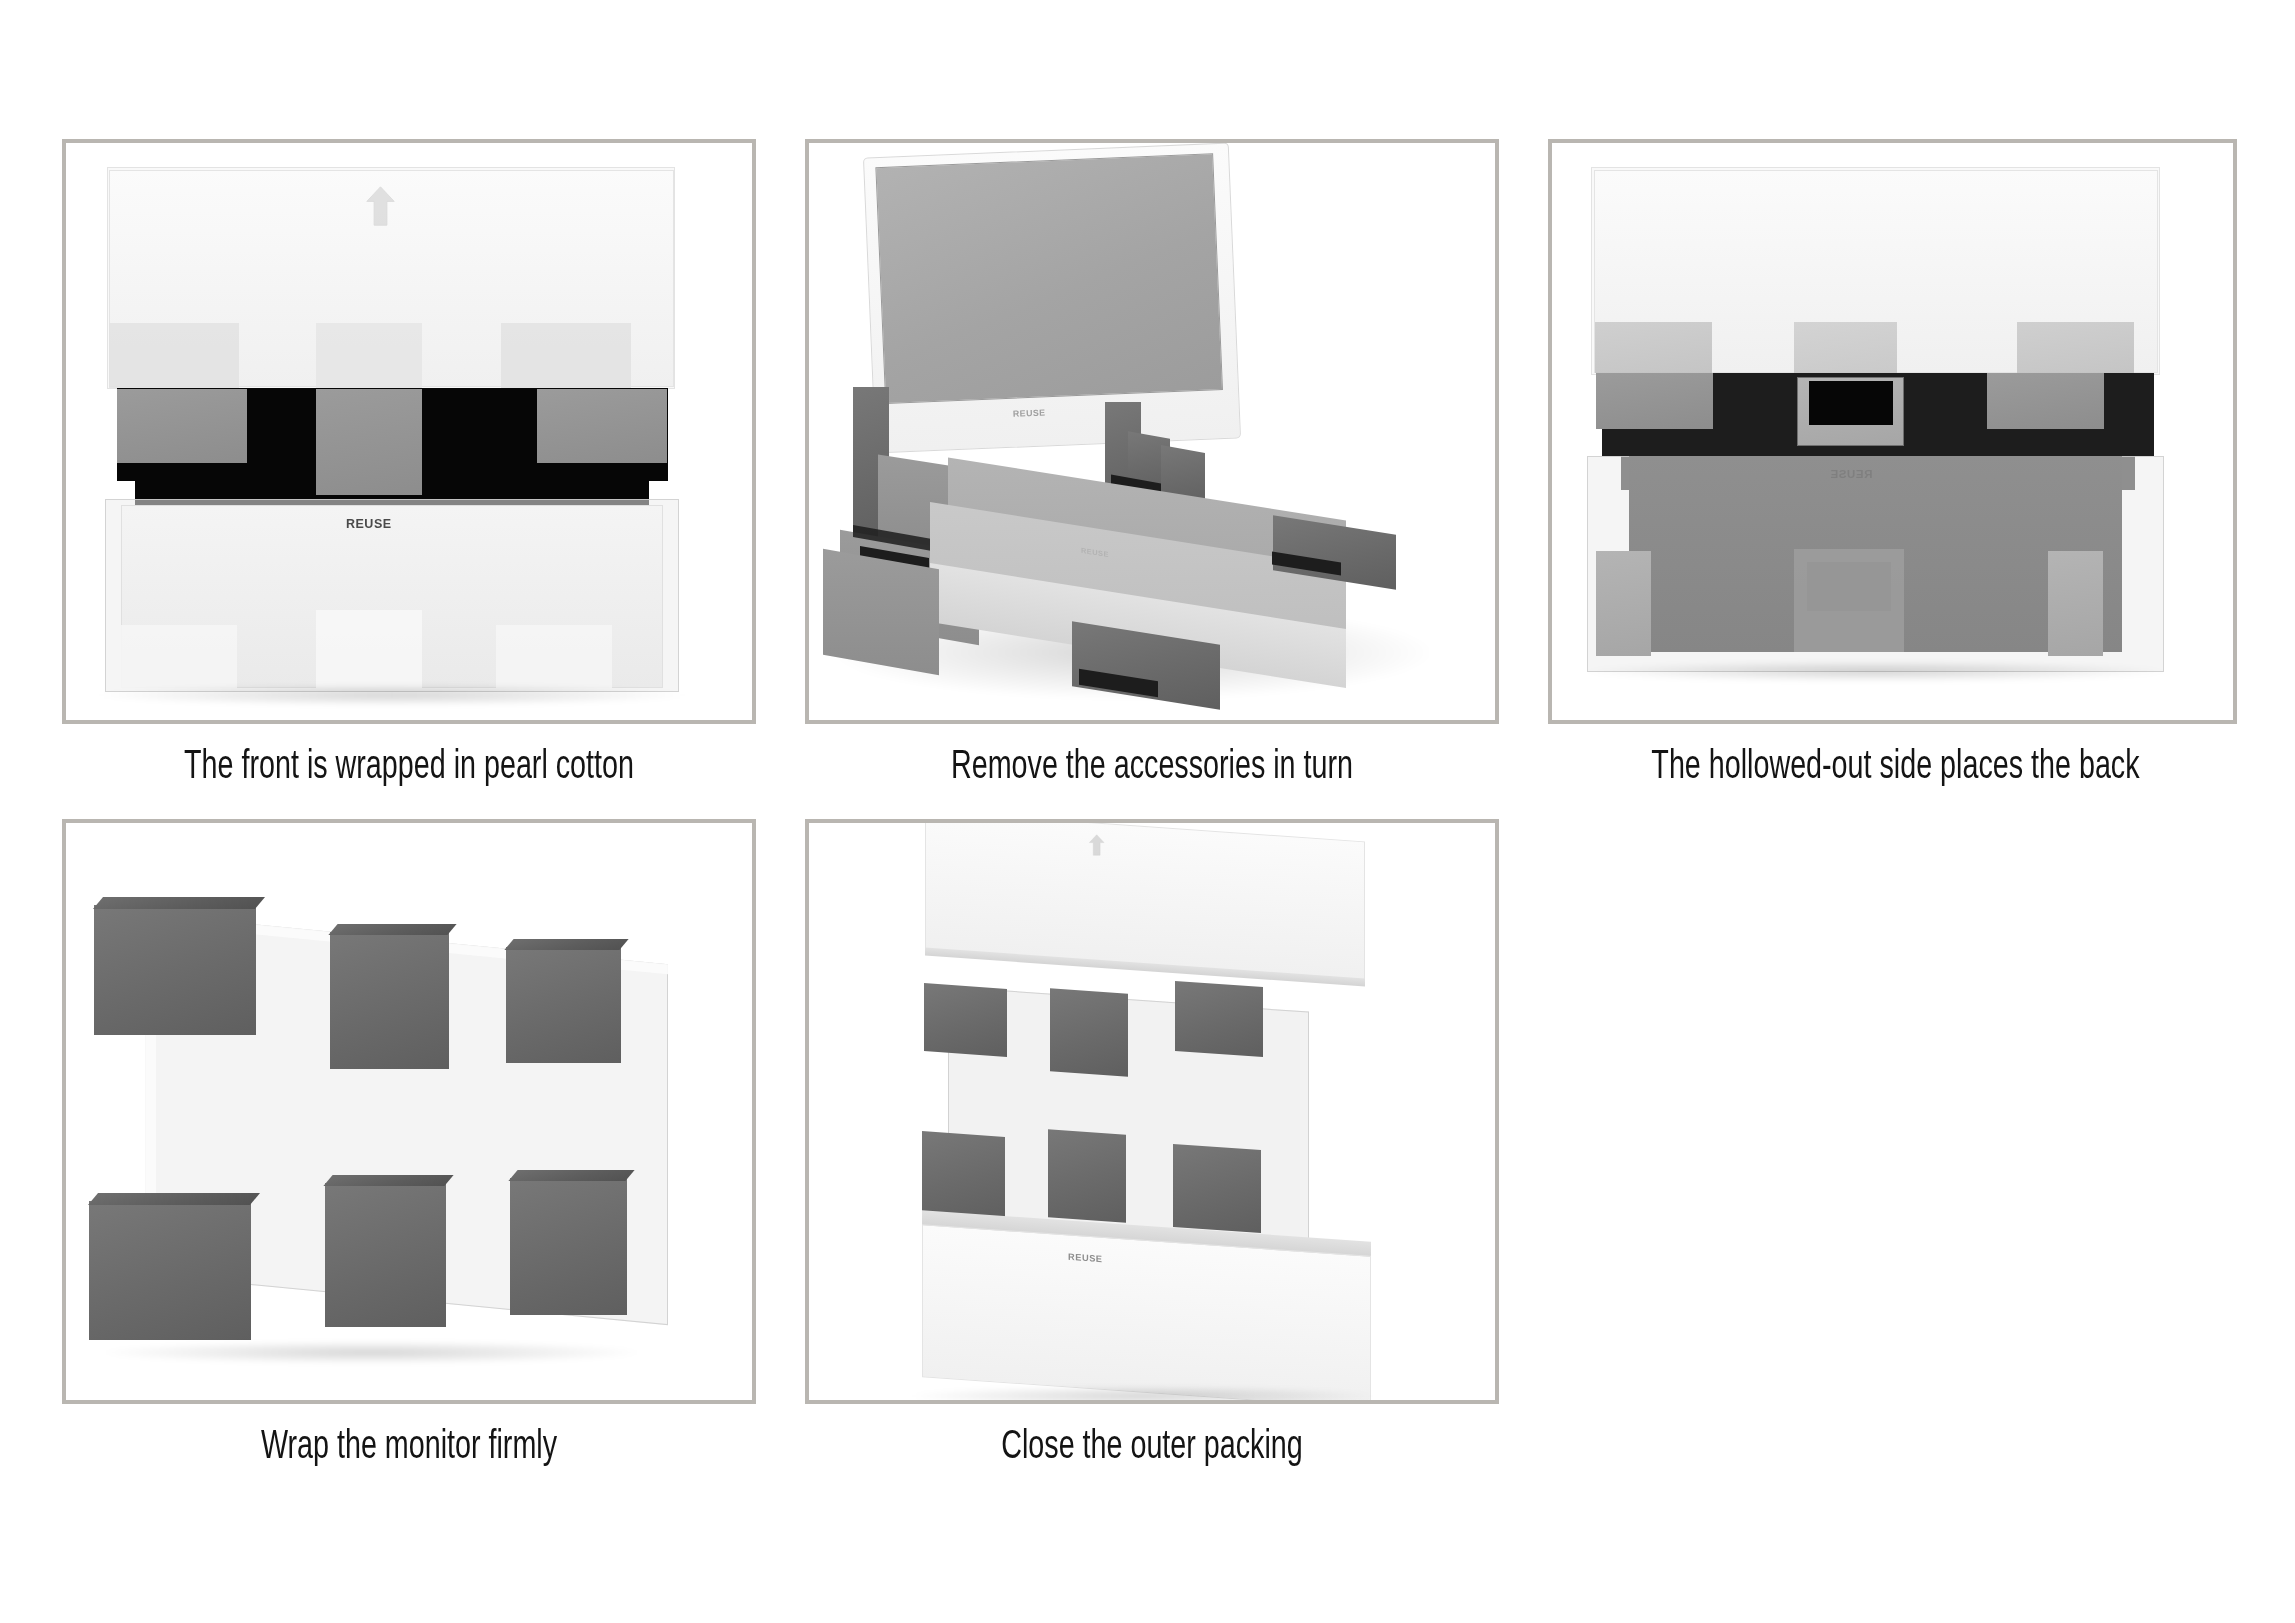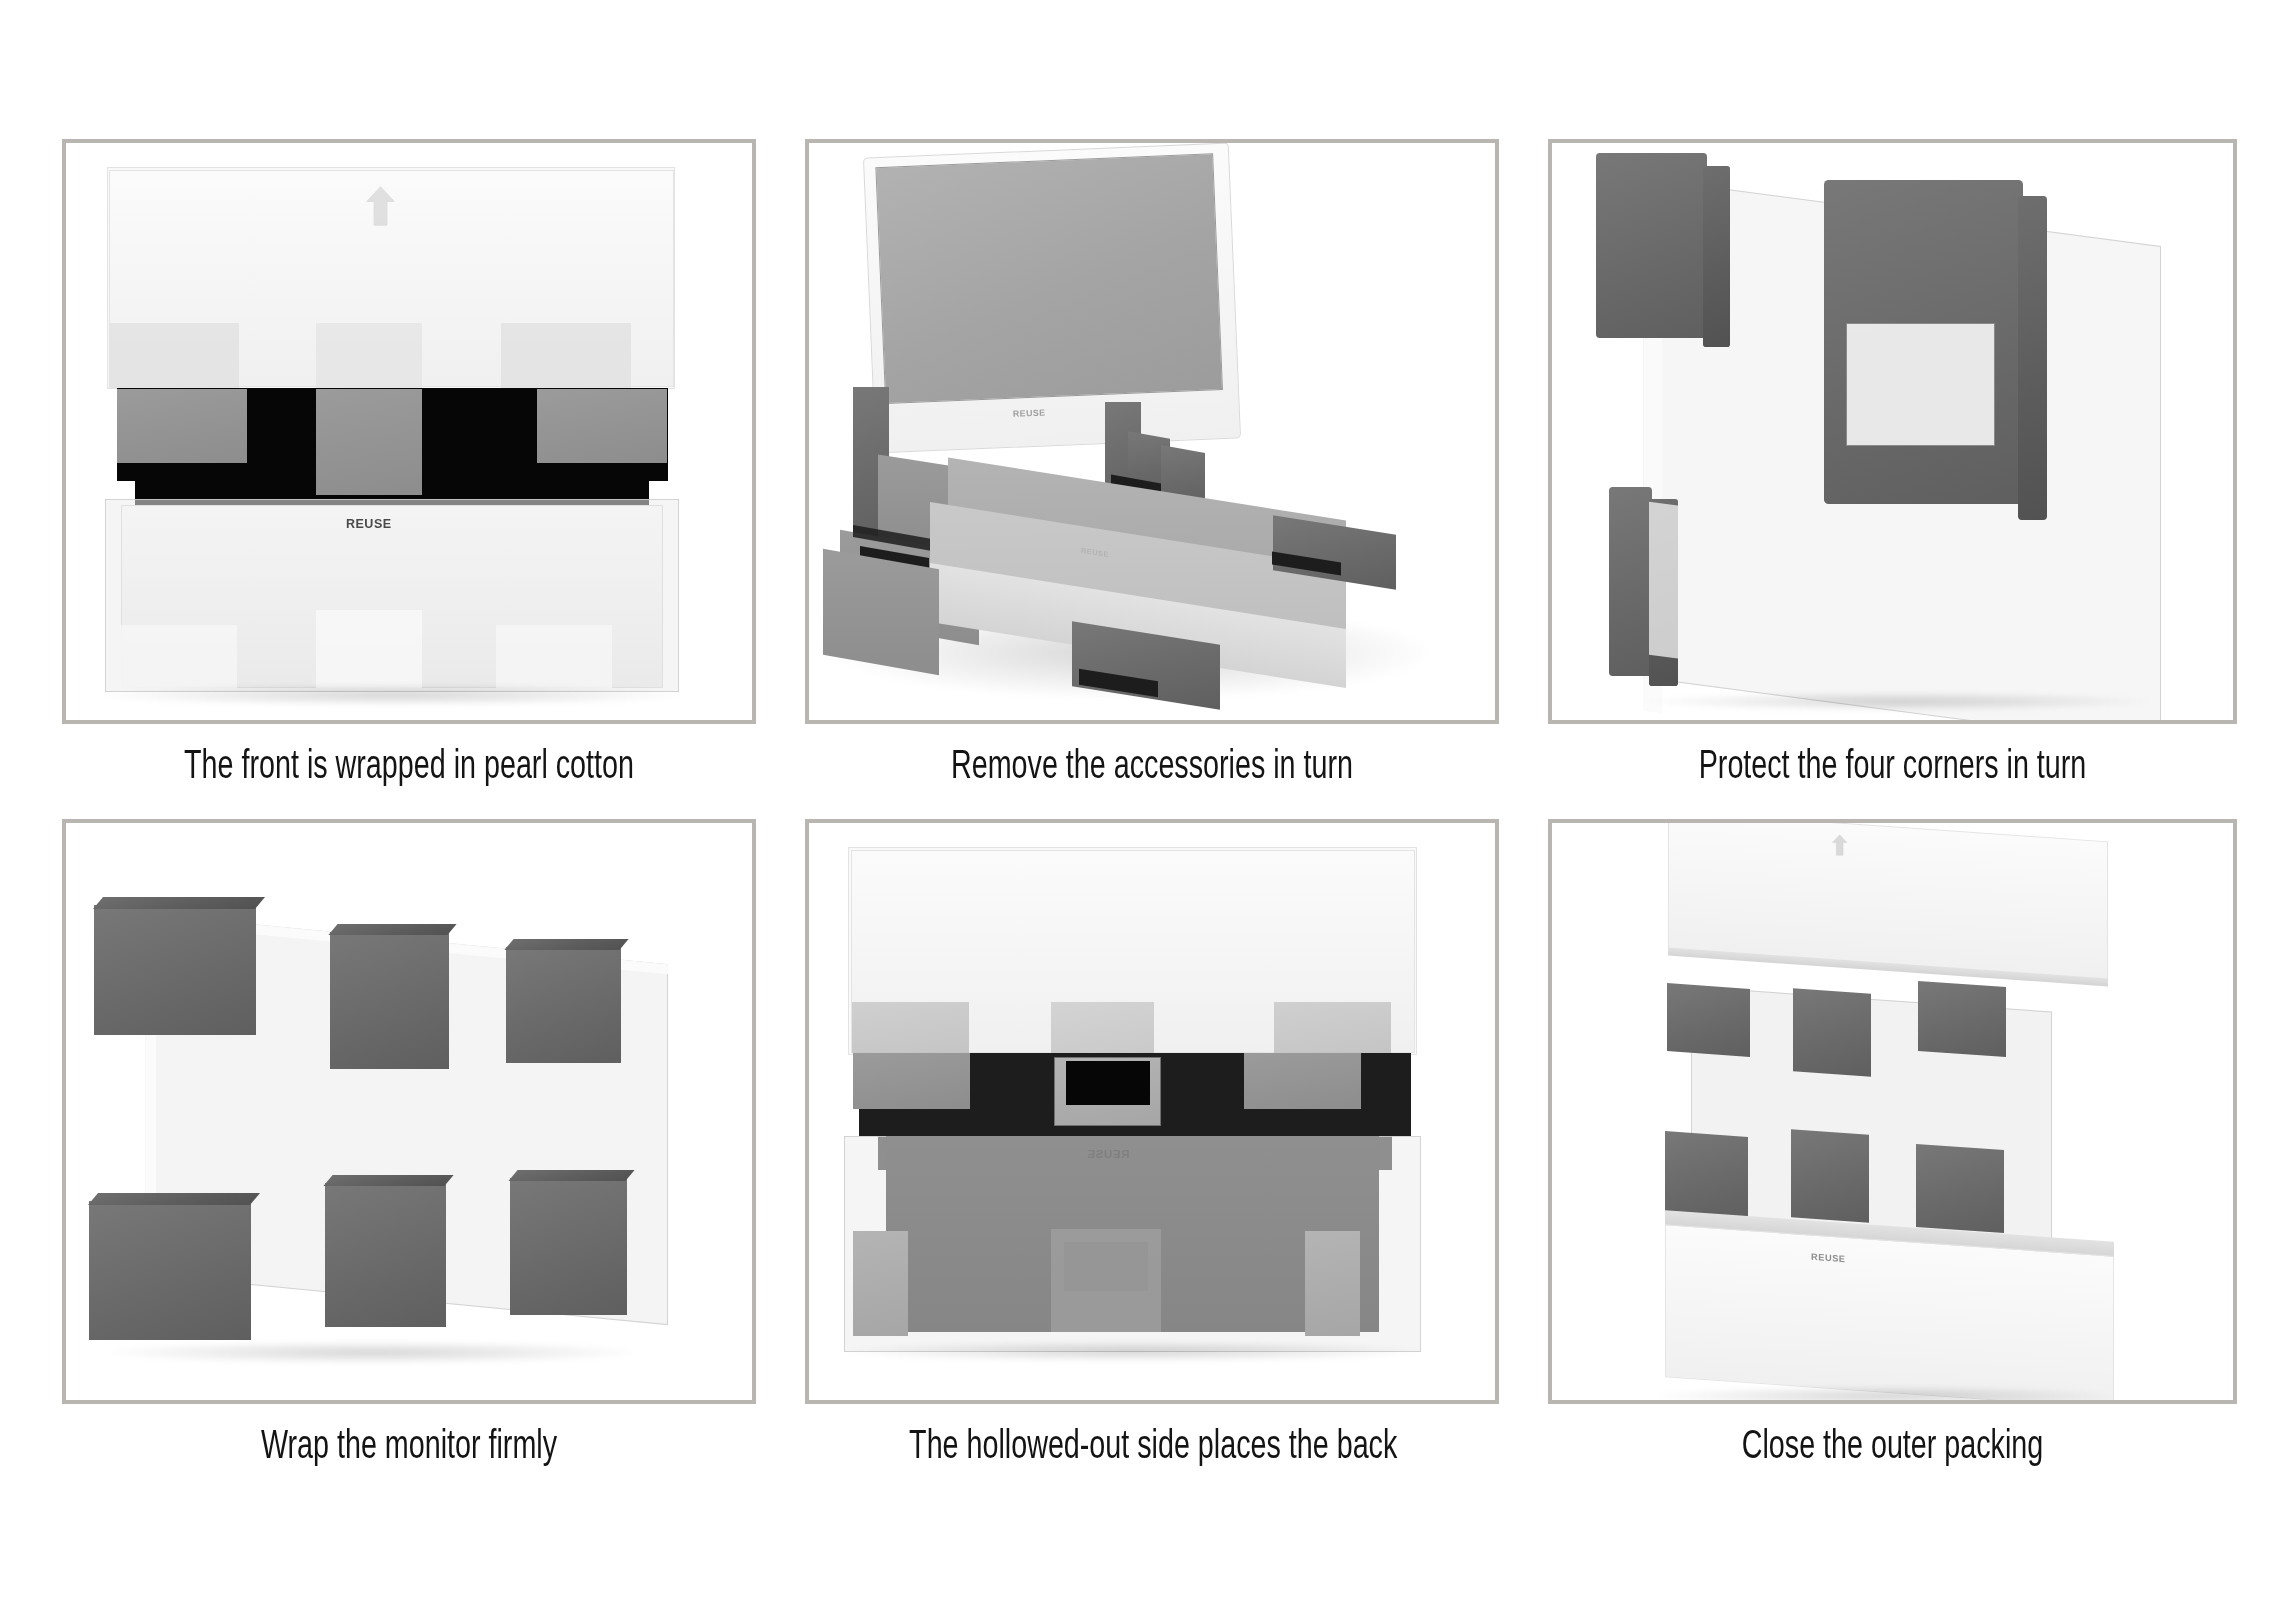--- a/index.html
+++ b/index.html
@@ -198,53 +198,57 @@
           <div class="box foam-dark" style="left:464px;top:382px;width:123px;height:55px;transform:skewY(9deg);"></div>
           <div class="box near-black" style="left:463px;top:414px;width:69px;height:13px;transform:skewY(9deg);"></div>
 
           <div class="box foam-dark" style="left:263px;top:490px;width:148px;height:65px;transform:skewY(9deg);"></div>
           <div class="box near-black" style="left:270px;top:532px;width:79px;height:15.7px;transform:skewY(9deg);"></div>
         </div>
       </div>
       <div class="caption">Remove the accessories in turn</div>
     </div>
 
-    <div class="step">
-      <div class="frame">
-        <div class="stage">
-
-          <div class="box clear" style="left:91px;top:69px;width:518px;height:500px;
-                      transform:skewY(7.5deg);background:rgba(238,238,238,.55);"></div>
-          <div class="box" style="left:91px;top:69px;width:19.4px;height:500px;
-                      transform:skewY(7.5deg);background:rgba(250,250,250,.85);"></div>
-
-          <div class="box" style="left:44px;top:10.2px;width:139px;height:194px;">
-            <div class="box foam-dark" style="left:0;top:0;width:111px;height:185px;border-radius:3.7px;"></div>
-            <div class="box foam-darker" style="left:107px;top:13px;width:27px;height:181px;border-radius:2.8px;"></div>
-          </div>
-
-          <div class="box" style="left:272px;top:37px;width:217px;height:333px;">
-            <div class="box foam-dark" style="left:0;top:0;width:199px;height:324px;border-radius:4.6px;"></div>
-            <div class="box foam-darker" style="left:194px;top:15.7px;width:29px;height:324px;border-radius:3.7px;"></div>
-            <div class="box" style="left:22px;top:143px;width:149px;height:123px;
-                        background:rgba(243,243,243,.92);border:0.5px solid #8a8a8a;"></div>
-          </div>
-
-          <div class="box" style="left:57px;top:344px;width:106px;height:199px;">
-            <div class="box foam-dark" style="left:0;top:0;width:43px;height:189px;border-radius:3.7px;"></div>
-            <div class="box foam-darker" style="left:40px;top:12px;width:29px;height:187px;border-radius:2.8px;"></div>
-          </div>
-
-          <div class="box" style="left:97px;top:366px;width:111px;height:153px;
-                      background:rgba(246,246,246,.75);transform:skewY(7.5deg);"></div>
-
-          <div class="box shadow" style="left:93px;top:549px;width:509px;height:18.5px;"></div>
-        </div>
-      </div>
-      <div class="caption">Protect the four corners in turn</div>
+
+    <div class="step">
+      <div class="frame">
+        <div class="stage">
+
+          <div class="box clear-soft" style="left:39px;top:24px;width:569px;height:208px;"></div>
+          <div class="box carton-lit" style="left:42px;top:27px;width:564px;height:203px;"></div>
+
+          <div class="box foam-pale" style="left:43px;top:179px;width:117px;height:51px;opacity:.85;"></div>
+          <div class="box foam-pale" style="left:242px;top:179px;width:103px;height:51px;opacity:.75;"></div>
+          <div class="box foam-pale" style="left:465px;top:179px;width:117px;height:51px;opacity:.85;"></div>
+
+          <div class="box near-black" style="left:50px;top:230px;width:552px;height:83px;"></div>
+          <div class="box near-black" style="left:69px;top:278px;width:514px;height:69px;"></div>
+
+          <div class="box foam-mid" style="left:44px;top:230px;width:117px;height:56px;"></div>
+          <div class="box foam-mid" style="left:435px;top:230px;width:117px;height:56px;"></div>
+
+          <div class="box foam-light" style="left:245px;top:234px;width:107px;height:69px;border:0.5px solid #6f6f6f;"></div>
+          <div class="box black-void" style="left:257px;top:238px;width:84px;height:44px;"></div>
+
+          <div class="box clear" style="left:35px;top:313px;width:577px;height:216px;"></div>
+          <div class="box" style="left:77px;top:313px;width:493px;height:196px;
+                      background:linear-gradient(180deg,#8f8f8f 0%,#868686 100%);"></div>
+
+          <div class="reuse-label reuse-mirror" style="left:278px;top:324px;font-size:11.6px;">REUSE</div>
+
+          <div class="box" style="left:242px;top:406px;width:110px;height:103px;background:rgba(160,160,160,.75);"></div>
+          <div class="box" style="left:255px;top:419px;width:84px;height:49px;background:rgba(150,150,150,.9);"></div>
+
+          <div class="box foam-light" style="left:44px;top:408px;width:55px;height:105px;"></div>
+          <div class="box foam-light" style="left:496px;top:408px;width:55px;height:105px;"></div>
+
+          <div class="box shadow" style="left:32px;top:518px;width:583px;height:21px;"></div>
+        </div>
+      </div>
+      <div class="caption">The hollowed-out side places the back</div>
     </div>
 
     <div class="step">
       <div class="frame">
         <div class="stage">
 
           <div class="box clear" style="left:79px;top:116px;width:523px;height:361px;
                       transform:skewY(5.5deg);background:rgba(236,236,236,.6);"></div>
           <div class="box" style="left:79px;top:116px;width:523px;height:10.2px;
                       transform:skewY(5.5deg);background:rgba(252,252,252,.9);"></div>
@@ -284,58 +288,20 @@
           <div class="box shadow" style="left:37px;top:518px;width:537px;height:23px;"></div>
         </div>
       </div>
       <div class="caption">Wrap the monitor firmly</div>
     </div>
 
     <div class="step">
       <div class="frame">
         <div class="stage">
 
-          <div class="box clear-soft" style="left:39px;top:24px;width:569px;height:208px;"></div>
-          <div class="box carton-lit" style="left:42px;top:27px;width:564px;height:203px;"></div>
-
-          <div class="box foam-pale" style="left:43px;top:179px;width:117px;height:51px;opacity:.85;"></div>
-          <div class="box foam-pale" style="left:242px;top:179px;width:103px;height:51px;opacity:.75;"></div>
-          <div class="box foam-pale" style="left:465px;top:179px;width:117px;height:51px;opacity:.85;"></div>
-
-          <div class="box near-black" style="left:50px;top:230px;width:552px;height:83px;"></div>
-          <div class="box near-black" style="left:69px;top:278px;width:514px;height:69px;"></div>
-
-          <div class="box foam-mid" style="left:44px;top:230px;width:117px;height:56px;"></div>
-          <div class="box foam-mid" style="left:435px;top:230px;width:117px;height:56px;"></div>
-
-          <div class="box foam-light" style="left:245px;top:234px;width:107px;height:69px;border:0.5px solid #6f6f6f;"></div>
-          <div class="box black-void" style="left:257px;top:238px;width:84px;height:44px;"></div>
-
-          <div class="box clear" style="left:35px;top:313px;width:577px;height:216px;"></div>
-          <div class="box" style="left:77px;top:313px;width:493px;height:196px;
-                      background:linear-gradient(180deg,#8f8f8f 0%,#868686 100%);"></div>
-
-          <div class="reuse-label reuse-mirror" style="left:278px;top:324px;font-size:11.6px;">REUSE</div>
-
-          <div class="box" style="left:242px;top:406px;width:110px;height:103px;background:rgba(160,160,160,.75);"></div>
-          <div class="box" style="left:255px;top:419px;width:84px;height:49px;background:rgba(150,150,150,.9);"></div>
-
-          <div class="box foam-light" style="left:44px;top:408px;width:55px;height:105px;"></div>
-          <div class="box foam-light" style="left:496px;top:408px;width:55px;height:105px;"></div>
-
-          <div class="box shadow" style="left:32px;top:518px;width:583px;height:21px;"></div>
-        </div>
-      </div>
-      <div class="caption">The hollowed-out side places the back</div>
-    </div>
-
-    <div class="step">
-      <div class="frame">
-        <div class="stage">
-
           <div class="box" style="left:116px;top:2.8px;width:440px;height:148px;transform:skewY(4deg);">
             <div class="box carton-lit" style="left:0;top:0;width:440px;height:139px;"></div>
             <div class="box carton-side" style="left:0;top:137px;width:440px;height:8.3px;"></div>
           </div>
           <div class="uparrow" style="left:278px;top:10.2px;width:19.4px;height:24px;opacity:.55;">
             <svg viewBox="0 0 40 46">
                 <path d="M20 2 L35 18 H27 V44 H13 V18 H5 Z" fill="#bfbfbf" stroke="#b5b5b5" stroke-width="1"></path>
               </svg>
           </div>
 

